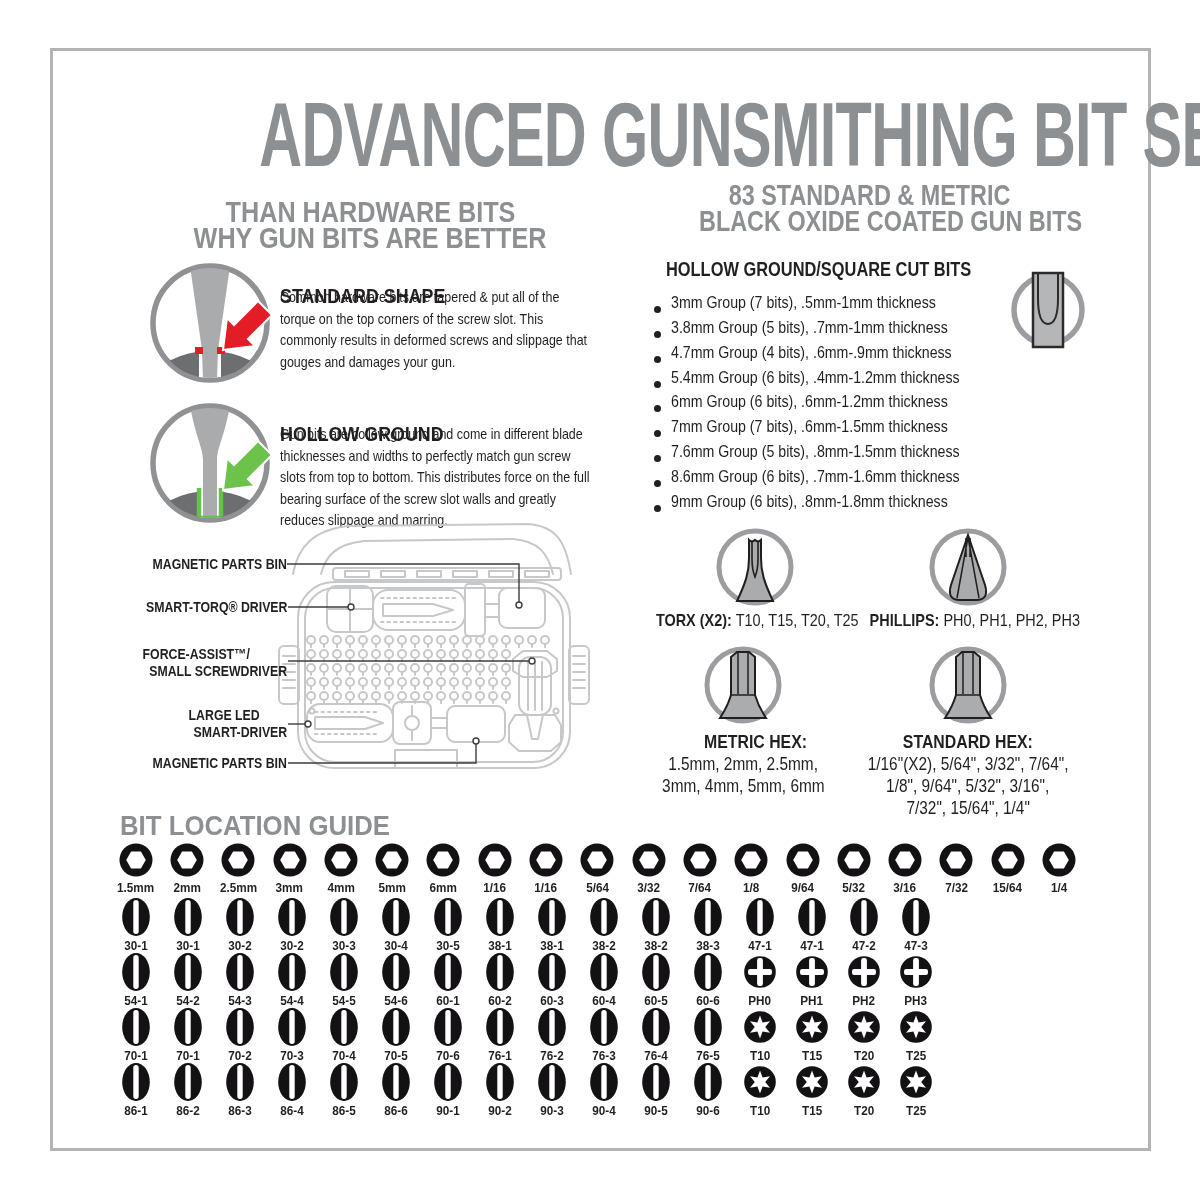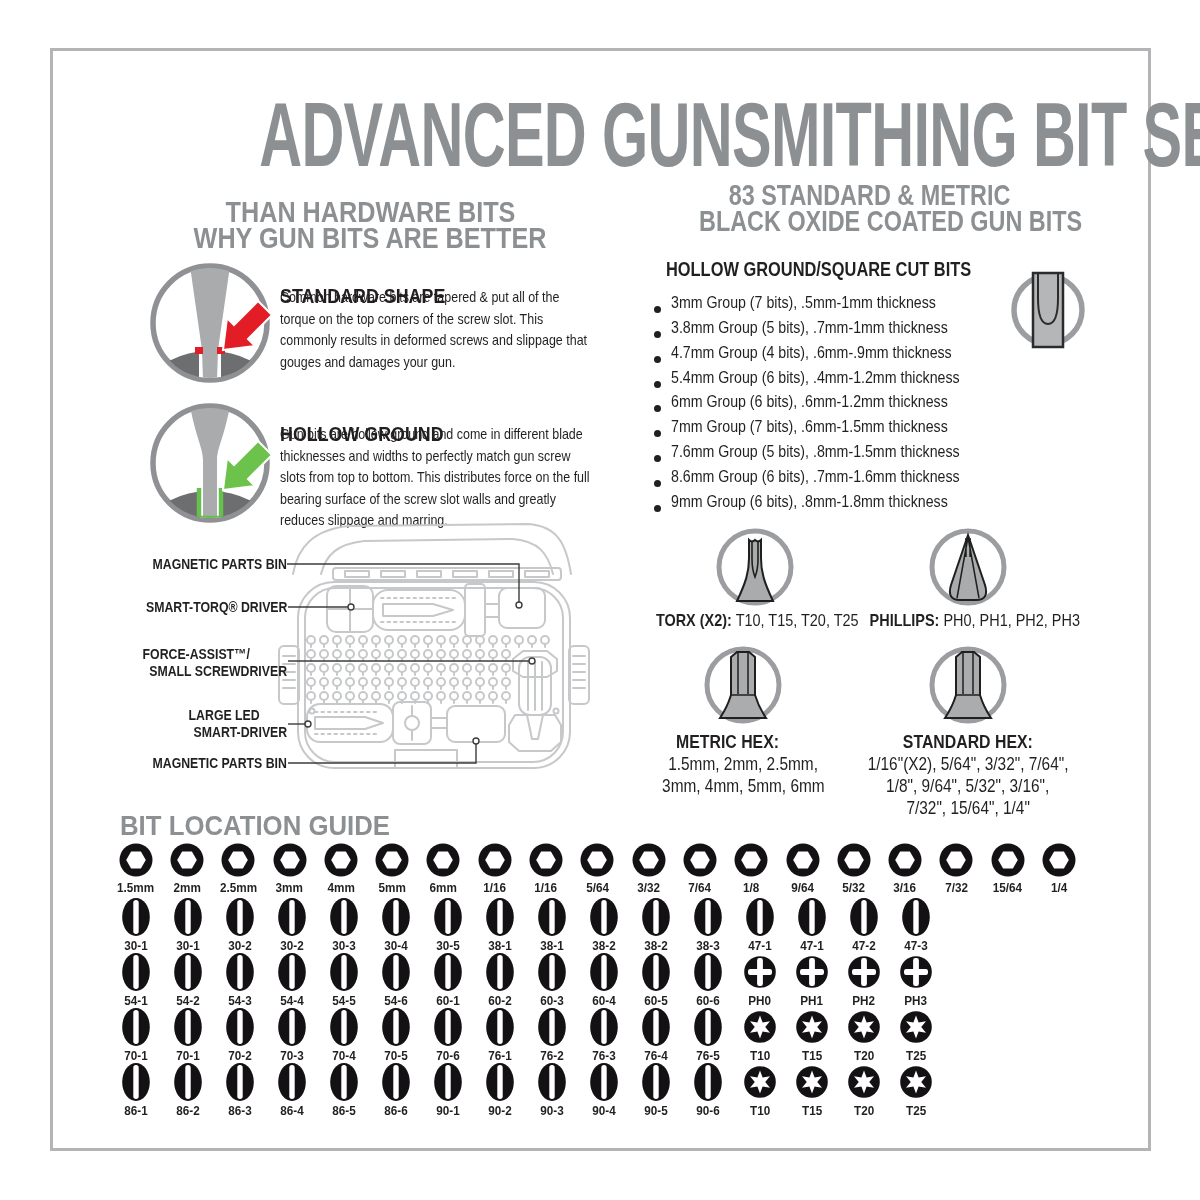--- a/index.html
+++ b/index.html
@@ -169,21 +169,21 @@
   </svg>
   <div class="abs ctr iconlabel" style="left:851px;top:611px;width:234px;">
     <span class="cx s85"><b>PHILLIPS:</b><span> PH0, PH1, PH2, PH3</span></span>
   </div>
 
   <svg class="abs" style="left:701px;top:643px;" width="84" height="84" viewBox="0 0 84 84">
     <circle cx="42" cy="42" r="36" fill="#fff" stroke="#9b9da0" stroke-width="5"></circle>
     <path d="M 30,14 L 36,9 L 48,9 L 54,14 L 54,52 C 57,62 61,69 65,75 L 19,75 C 23,69 27,62 30,52 Z" fill="#aaacae" stroke="#1f1f1f" stroke-width="2"></path>
     <path d="M 37,10 V 51 M 47,10 V 51 M 30,52 H 54" fill="none" stroke="#1f1f1f" stroke-width="1.5"></path>
   </svg>
-  <div class="abs ctr hexhead" style="left:627px;top:732px;width:200px;">
+  <div class="abs ctr hexhead" style="left:655px;top:732px;width:200px;">
     <span class="cx s88">METRIC HEX:</span>
   </div>
   <div class="abs ctr hexvals" style="left:628px;top:753px;width:230px;">
     <div><span class="cx s88">1.5mm, 2mm, 2.5mm,</span></div>
     <div><span class="cx s88">3mm, 4mm, 5mm, 6mm</span></div>
   </div>
 
   <svg class="abs" style="left:926px;top:643px;" width="84" height="84" viewBox="0 0 84 84">
     <circle cx="42" cy="42" r="36" fill="#fff" stroke="#9b9da0" stroke-width="5"></circle>
     <path d="M 30,14 L 36,9 L 48,9 L 54,14 L 54,52 C 57,62 61,69 65,75 L 19,75 C 23,69 27,62 30,52 Z" fill="#aaacae" stroke="#1f1f1f" stroke-width="2"></path>

